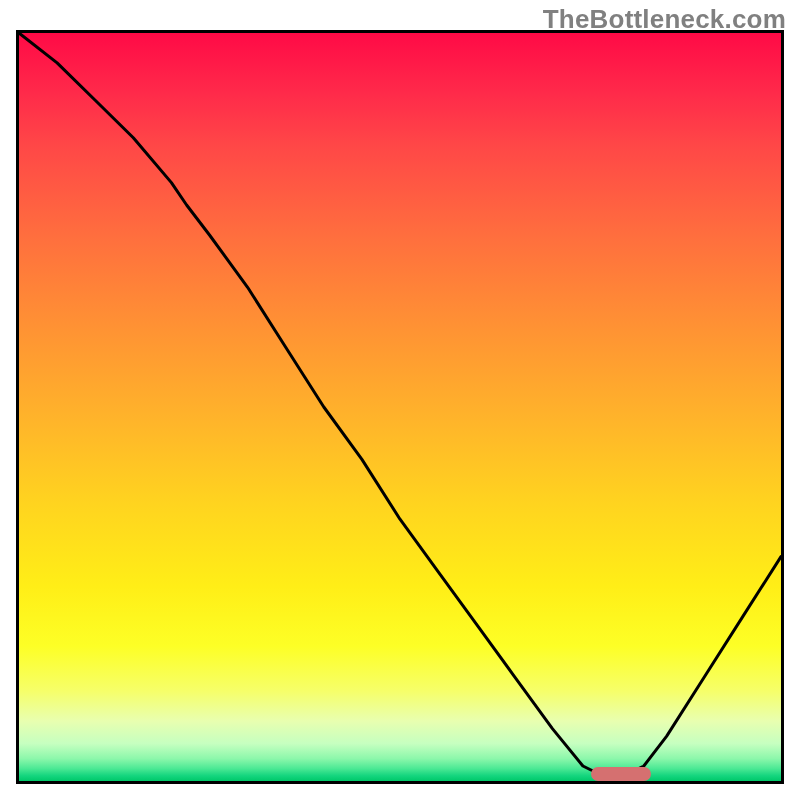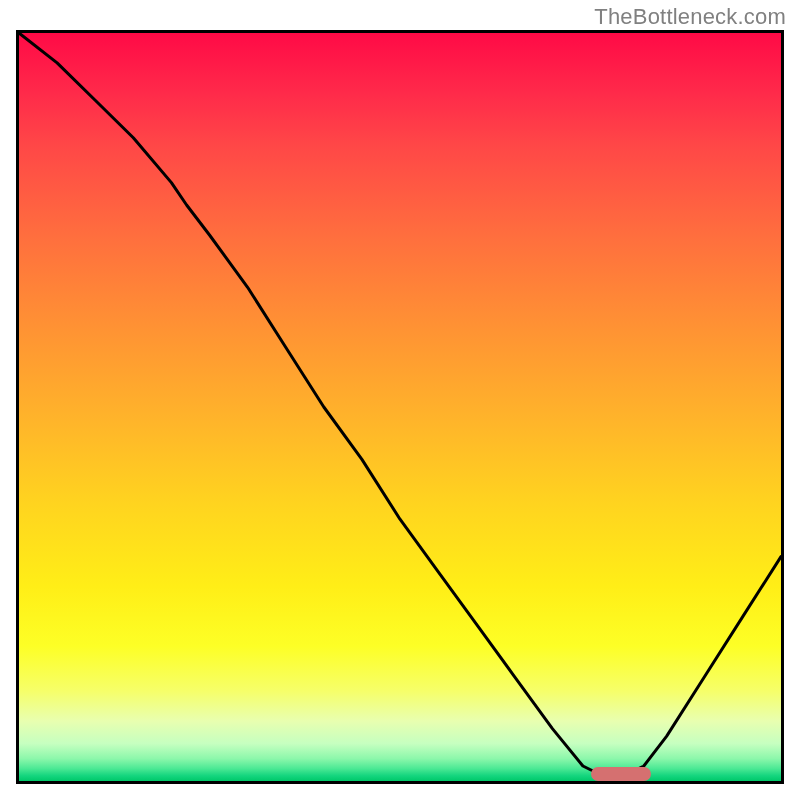--- a/index.html
+++ b/index.html
@@ -56,23 +56,23 @@
   .marker {
     position: absolute;
     height: 14px;
     border-radius: 7px;
     background: #d57070;
   }
   .watermark {
     position: absolute;
     top: 4px;
     right: 14px;
-    font-size: 22px;
+    font-size: 26px;
     color: #808080;
-    font-weight: 400;
+    font-weight: 700;
     letter-spacing: 0.2px;
     margin-left: 47px;
   }
 </style>
 </head>
 <body>
 
 <div class="stage">
 
   <div class="watermark">TheBottleneck.com</div>

